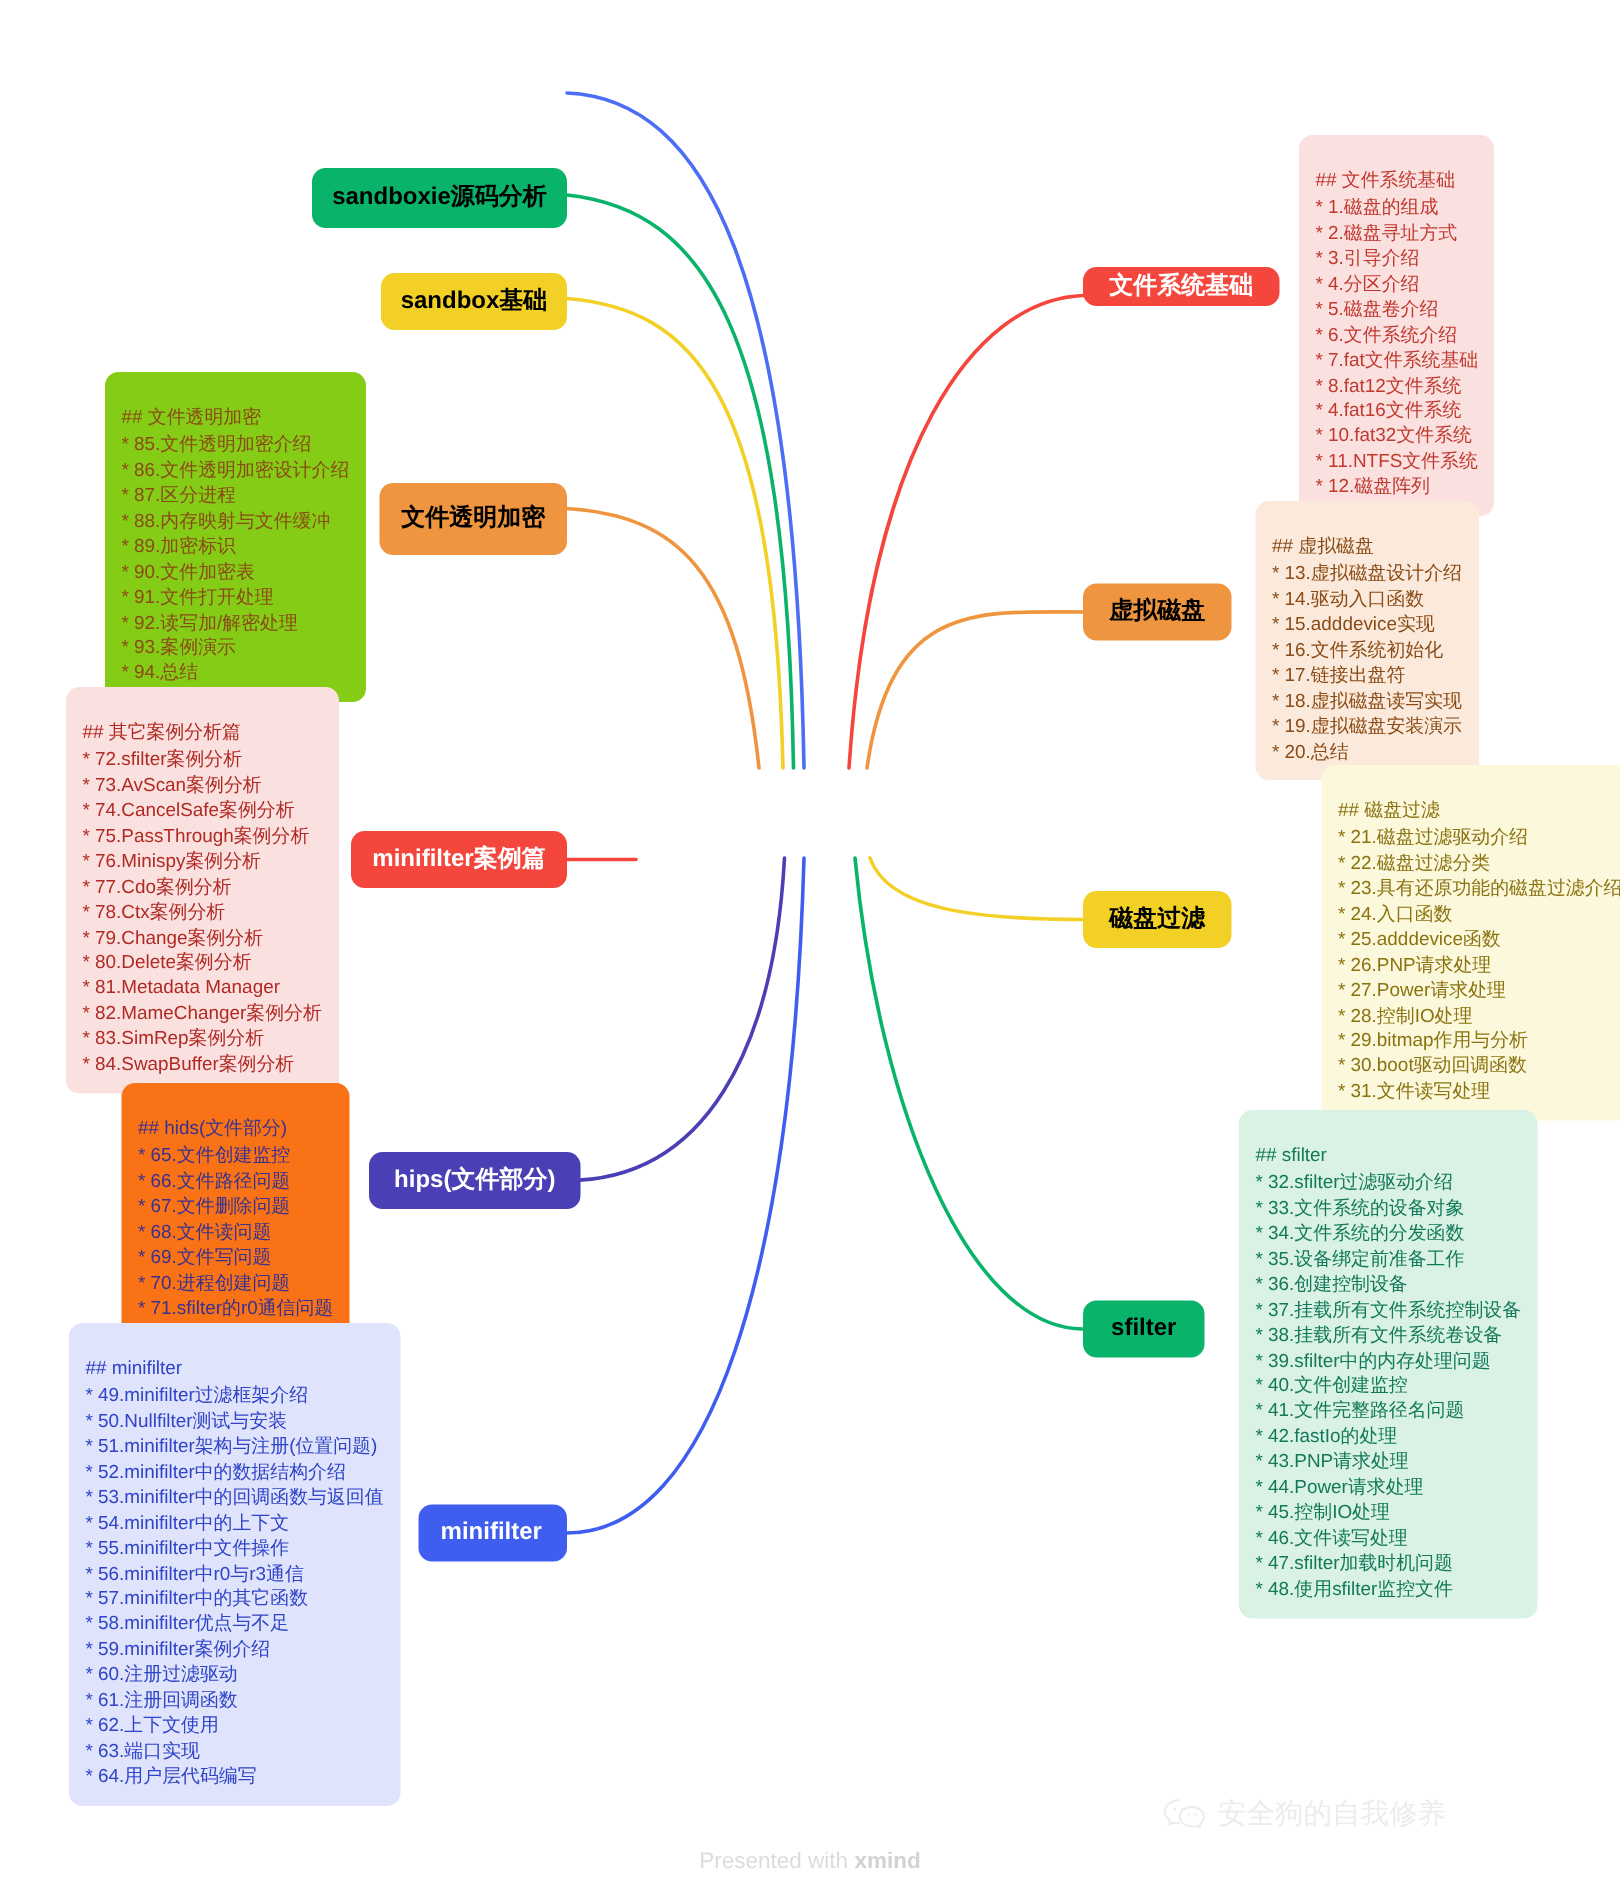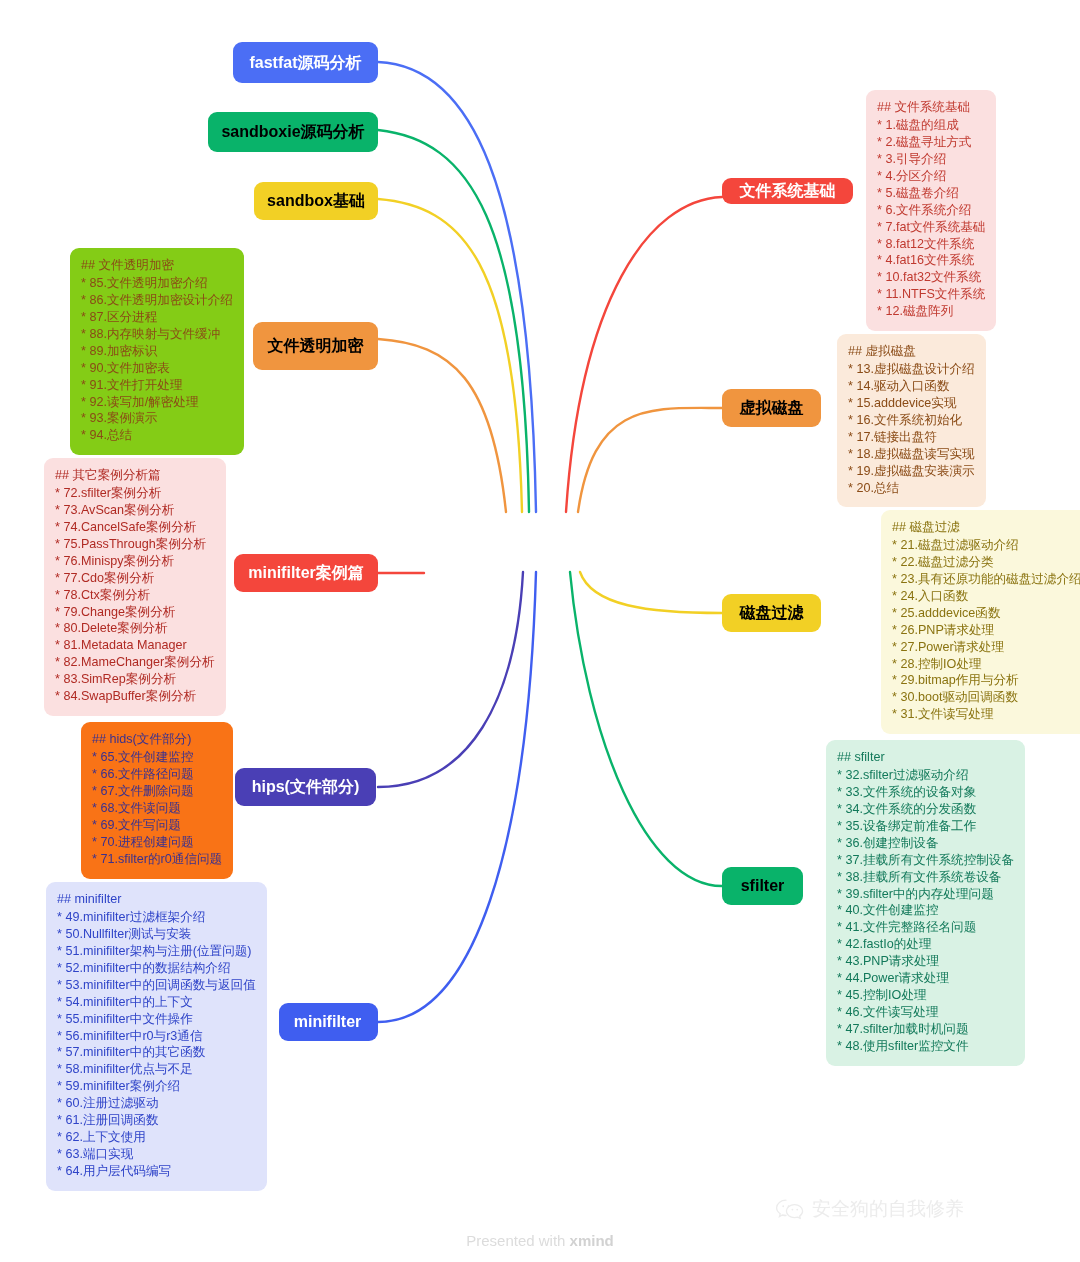--- a/index.html
+++ b/index.html
@@ -28,21 +28,21 @@
     font-size: 27px; font-weight: normal;
     border-radius: 13px;
     letter-spacing: .5px;
   }
   .node.t-white { color: #ffffff; }
   .node.t-dark  { color: #000000; }
 
   .notes {
     position: absolute;
     border-radius: 9px;
-    padding: 9px 11px 11px 11px;
+    padding: 22px 11px 11px 11px;
     font-size: 12.6px;
     line-height: 1.345;
     white-space: nowrap;
   }
   .notes .nh { font-weight: normal; margin-bottom: 1px; }
   .notes .nl { }
 
   .footer-xmind {
     position: absolute; left: 0; right: 0; top: 1232px;
     text-align: center; font-size: 15px; color: #dcdcdc;
@@ -71,31 +71,30 @@
     <path d="M 378 787 C 470 787 516 700 523 572" stroke="#4a3fb5"></path>
     <path d="M 378 1022 C 474 1022 528 848 536 572" stroke="#3f5ef0"></path>
 
     <path d="M 722 197 C 648 200 580 300 566 512" stroke="#f4463c"></path>
     <path d="M 722 408 C 652 408 594 400 578 512" stroke="#f0953f"></path>
     <path d="M 722 613 C 648 613 592 606 580 572" stroke="#f2d025"></path>
     <path d="M 722 886 C 646 886 586 740 570 572" stroke="#09b36a"></path>
   </svg>
 
 
-  <div class="node t-white" style="left:233px; top:42px; width:145px; height:41px; background:#4b6ef5; font-size:16px;">fastfat源码分析</div>
 
   <div class="node t-dark" style="left:208px; top:112px; width:170px; height:40px; background:#09b36a; font-size:16px;">sandboxie源码分析</div>
 
   <div class="node t-dark" style="left:254px; top:182px; width:124px; height:38px; background:#f2d025; font-size:16px;">sandbox基础</div>
 
   <div class="node t-dark" style="left:253px; top:322px; width:125px; height:48px; background:#f0953f; font-size:16px;">文件透明加密</div>
 
   <div class="node t-white" style="left:234px; top:554px; width:144px; height:38px; background:#f4463c; font-size:16px;">minifilter案例篇</div>
 
-  <div class="node t-white" style="left:235px; top:768px; width:141px; height:38px; background:#4a3fb5; font-size:16px;">hips(文件部分)</div>
+  <div class="node t-white" style="left:246px; top:768px; width:141px; height:38px; background:#4a3fb5; font-size:16px;">hips(文件部分)</div>
 
   <div class="node t-white" style="left:279px; top:1003px; width:99px; height:38px; background:#3f5ef0; font-size:16px;padding-left:12px;">minifilter</div>
 
   <div class="node t-white" style="left:722px; top:178px; width:131px; height:26px; background:#f4463c; font-size:16px;">文件系统基础</div>
 
   <div class="node t-dark" style="left:722px; top:389px; width:99px; height:38px; background:#f0953f; font-size:16px;">虚拟磁盘</div>
 
   <div class="node t-dark" style="left:722px; top:594px; width:99px; height:38px; background:#f2d025; font-size:16px;">磁盘过滤</div>
 
   <div class="node t-dark" style="left:722px; top:867px; width:81px; height:38px; background:#09b36a; font-size:16px;">sfilter</div>

